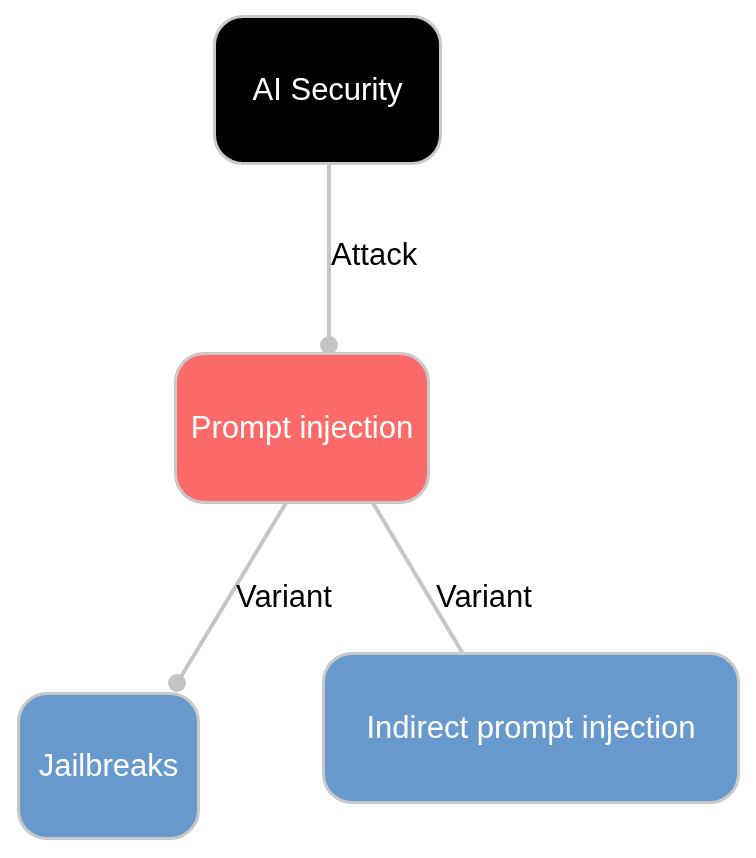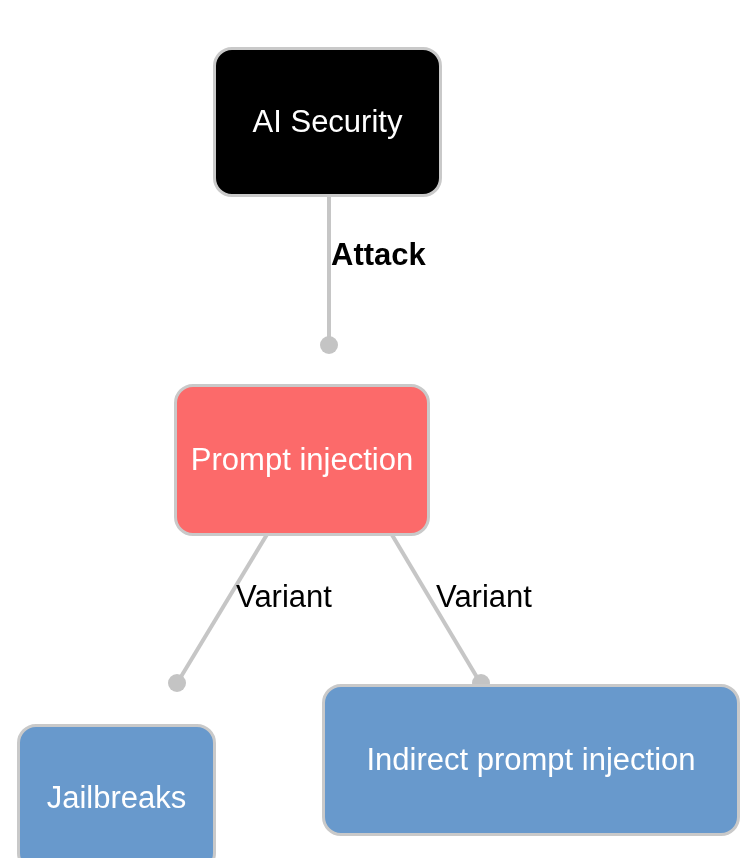--- a/index.html
+++ b/index.html
@@ -27,58 +27,57 @@
     stroke: #c6c6c6;
     stroke-width: 4;
   }
   .edges-layer circle {
     fill: #c4c4c4;
   }
   .node {
     position: absolute;
     box-sizing: border-box;
     border: 3px solid #c9c9c9;
-    border-radius: 19px;
+    border-radius: 30px;
     display: flex;
     align-items: center;
     justify-content: center;
     color: #ffffff;
     font-size: 31px;
     line-height: 1.2;
     white-space: nowrap;
-    margin-top: 32px;
   }
   .node-ai-security {
     left: 213px; top: 15px;
     width: 229px; height: 150px;
     background: #000000;
   }
   .node-prompt-injection {
     left: 174px; top: 352px;
     width: 256px; height: 152px;
     background: #fc6a6a;
   }
   .node-jailbreaks {
     left: 17px; top: 692px;
-    width: 199px; height: 148px;
+    width: 183px; height: 148px;
     background: #6899cc;
   }
   .node-indirect {
     left: 322px; top: 652px;
     width: 418px; height: 152px;
     background: #6899cc;
   }
   .edge-label {
     position: absolute;
     color: #000000;
     font-size: 31px;
     line-height: 1.1;
     white-space: nowrap;
   }
-  .edge-label-attack  { left: 331px; top: 238px; font-weight: bold; }
+  .edge-label-attack  { left: 331px; top: 238px; }
   .edge-label-variant-left  { left: 236px; top: 580px; }
   .edge-label-variant-right { left: 436px; top: 580px; }
 </style>
 </head>
 <body>
 
 <div class="canvas">
 
   <svg class="edges-layer" viewBox="0 0 756 858" aria-hidden="true">
     <line x1="329" y1="165" x2="329" y2="340"></line>

